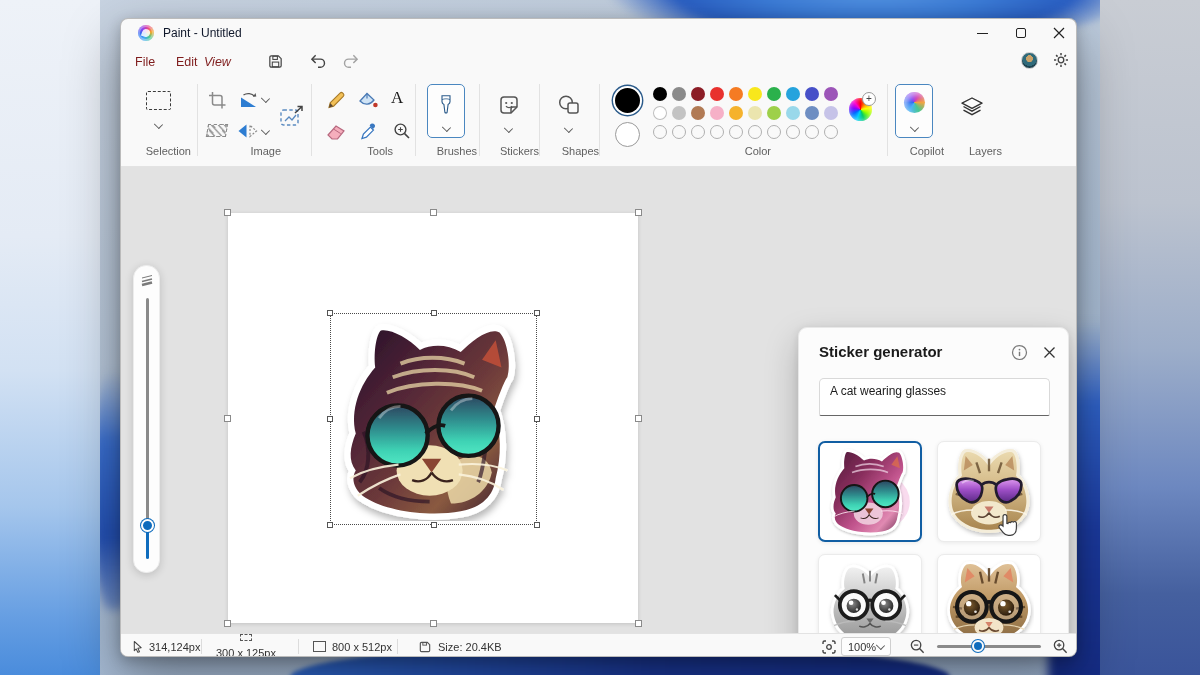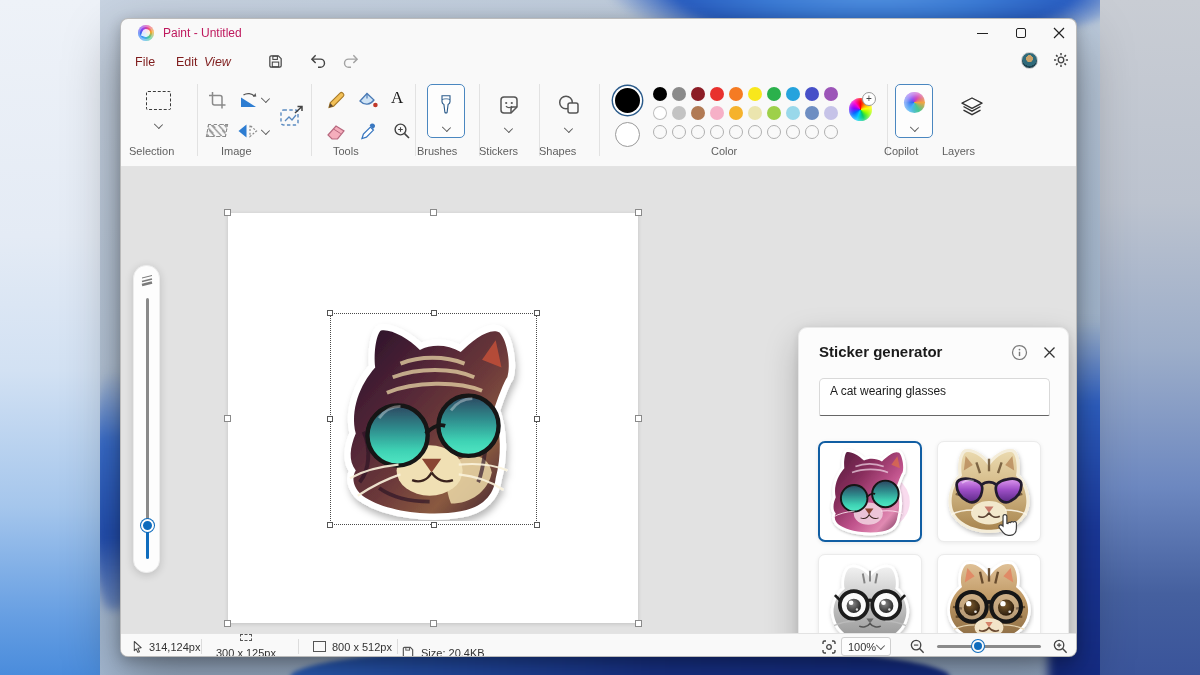--- a/index.html
+++ b/index.html
@@ -32,37 +32,37 @@
     border:1px solid rgba(110,110,110,.45);
     box-shadow:0 22px 55px rgba(0,0,0,.38), 0 4px 14px rgba(0,0,0,.22); }
 
   
   .titlebar { position:absolute; left:0; top:0; width:100%; height:28px; }
   .app-ico { position:absolute; left:17px; top:6px; width:16px; height:16px; border-radius:50%;
     background:conic-gradient(from 200deg,#3fa9f5,#2b6df2,#8a3ff2,#e84393,#f5a623,#49c98f,#3fa9f5);
     box-shadow:inset 0 0 0 2px rgba(255,255,255,.35); }
   .app-ico:after { content:""; position:absolute; left:4px; top:4px; width:8px; height:8px;
     border-radius:50% 50% 50% 0; background:rgba(255,255,255,.85); transform:rotate(20deg); }
-  .title-text { position:absolute; left:42px; top:7px; font-size:12px; color:#be185d; }
+  .title-text { position:absolute; left:42px; top:7px; font-size:12px; color:#0f172a; }
   .winbtn { position:absolute; top:0; width:38px; height:28px; display:flex; align-items:center; justify-content:center; }
   .wb-min { left:842px; } .wb-max { left:881px; } .wb-close { left:919px; }
   .glyph-min { width:11px; height:0; border-top:1.2px solid #222; }
   .glyph-max { width:10px; height:10px; border:1.2px solid #222; border-radius:2px; }
 
   
   .menubar { position:absolute; left:0; top:28px; width:100%; height:30px; }
   .menu-item { position:absolute; top:5px; height:21px; line-height:21px; padding:0 9px;
     font-size:12.5px; color:#7f1d1d; border-radius:4px; }
   .mi-file { left:5px; } .mi-edit { left:46px; } .mi-view { left:74px;font-style:italic; }
   .mb-ico { position:absolute; top:6px; }
 
   
   .toolbar { position:absolute; left:0; top:58px; width:100%; height:90px; border-bottom:1px solid #e3e3e3; }
   .tb-divider { position:absolute; top:7px; width:1px; height:72px; background:#e2e2e2; }
-  .tb-label { position:absolute; top:68px; font-size:11px; color:#5f5f5f; text-align:left; }
+  .tb-label { position:absolute; top:68px; font-size:11px; color:#5f5f5f; text-align:right; }
   .chev { width:7px; height:7px; border-right:1.4px solid #5a5a5a; border-bottom:1.4px solid #5a5a5a;
     transform:rotate(45deg) scaleY(.85); display:inline-block; }
   .tb-selbox { position:absolute; border:1px solid #4a87c0; border-radius:5px; background:#fdfdfd;
     display:flex; flex-direction:column; align-items:center; justify-content:space-between; padding:7px 0 6px; }
   .dash-rect { width:25px; height:19px; border:1.6px dashed #3a3a3a; border-radius:2px; }
   .hatch { width:20px; height:13px; border:1.2px dashed #8a8a8a;
     background:repeating-linear-gradient(45deg,#9a9a9a 0 1.6px,transparent 1.6px 4.6px); transform:skewX(-10deg); }
 
   
   .swatch { position:absolute; border-radius:50%; }
@@ -663,21 +663,21 @@
     <div class="sb-item" style="left:95px;flex-direction:column;">
       <span class="dash-sq"></span>
       <span class="txt">300 x 125px</span>
     </div>
     <div class="sb-sep" style="left:177px;"></div>
     <div class="sb-item" style="left:192px;">
       <span class="solid-sq"></span>
       <span class="txt">800 x 512px</span>
     </div>
     <div class="sb-sep" style="left:276px;"></div>
-    <div class="sb-item" style="left:280px;align-items:flex-end;">
+    <div class="sb-item" style="left:297px;">
       <svg class="ic" width="14" height="14" viewBox="0 0 18 18">
           <path d="M3 4.5 A1.5 1.5 0 0 1 4.5 3 H12 l3 3 V13.5 A1.5 1.5 0 0 1 13.5 15 H4.5 A1.5 1.5 0 0 1 3 13.5 Z" fill="none" stroke="#555" stroke-width="1.5"></path>
           <rect x="6.2" y="3.4" width="4.8" height="3.2" fill="none" stroke="#555" stroke-width="1.2"></rect>
         </svg>
       <span class="txt">Size: 20.4KB</span>
     </div>
 
     <div class="sb-item" style="left:700px;">
       <svg class="ic" width="16" height="16" viewBox="0 0 16 16">
           <path d="M2 5 V3.5 A1.5 1.5 0 0 1 3.5 2 H5 M11 2 h1.5 A1.5 1.5 0 0 1 14 3.5 V5 M14 11 v1.5 A1.5 1.5 0 0 1 12.5 14 H11 M5 14 H3.5 A1.5 1.5 0 0 1 2 12.5 V11" stroke="#444" fill="none" stroke-width="1.4"></path>

